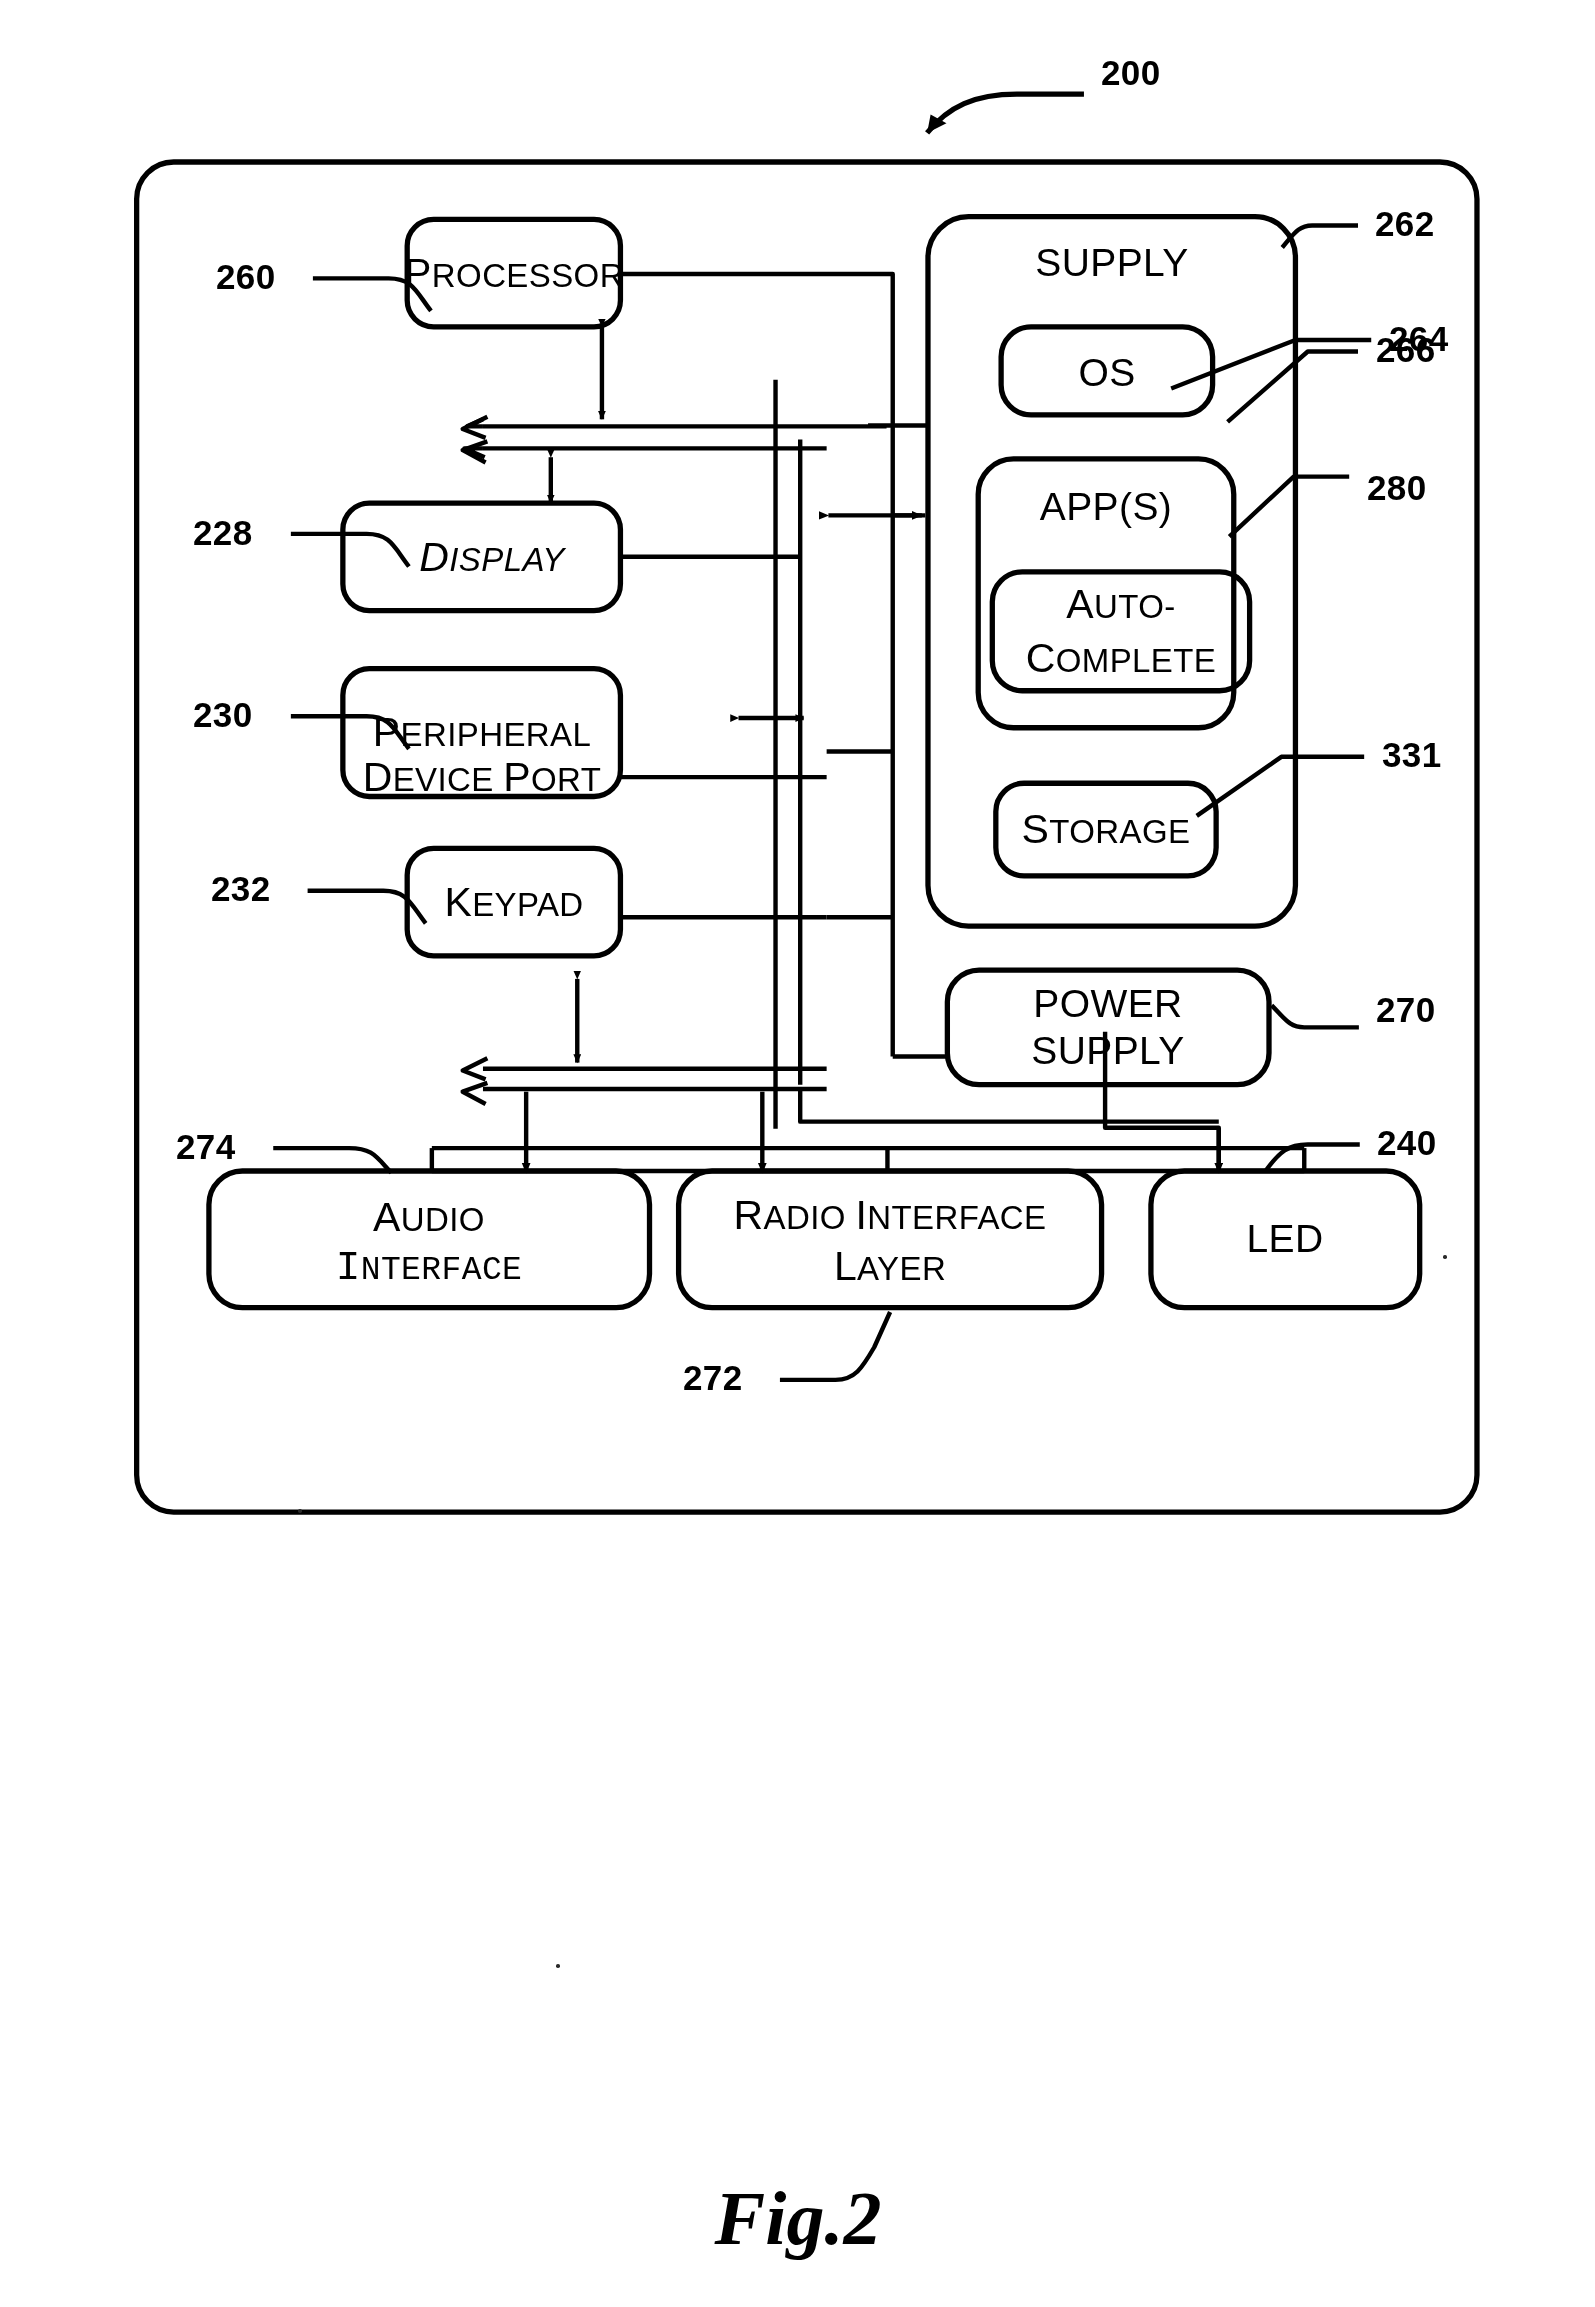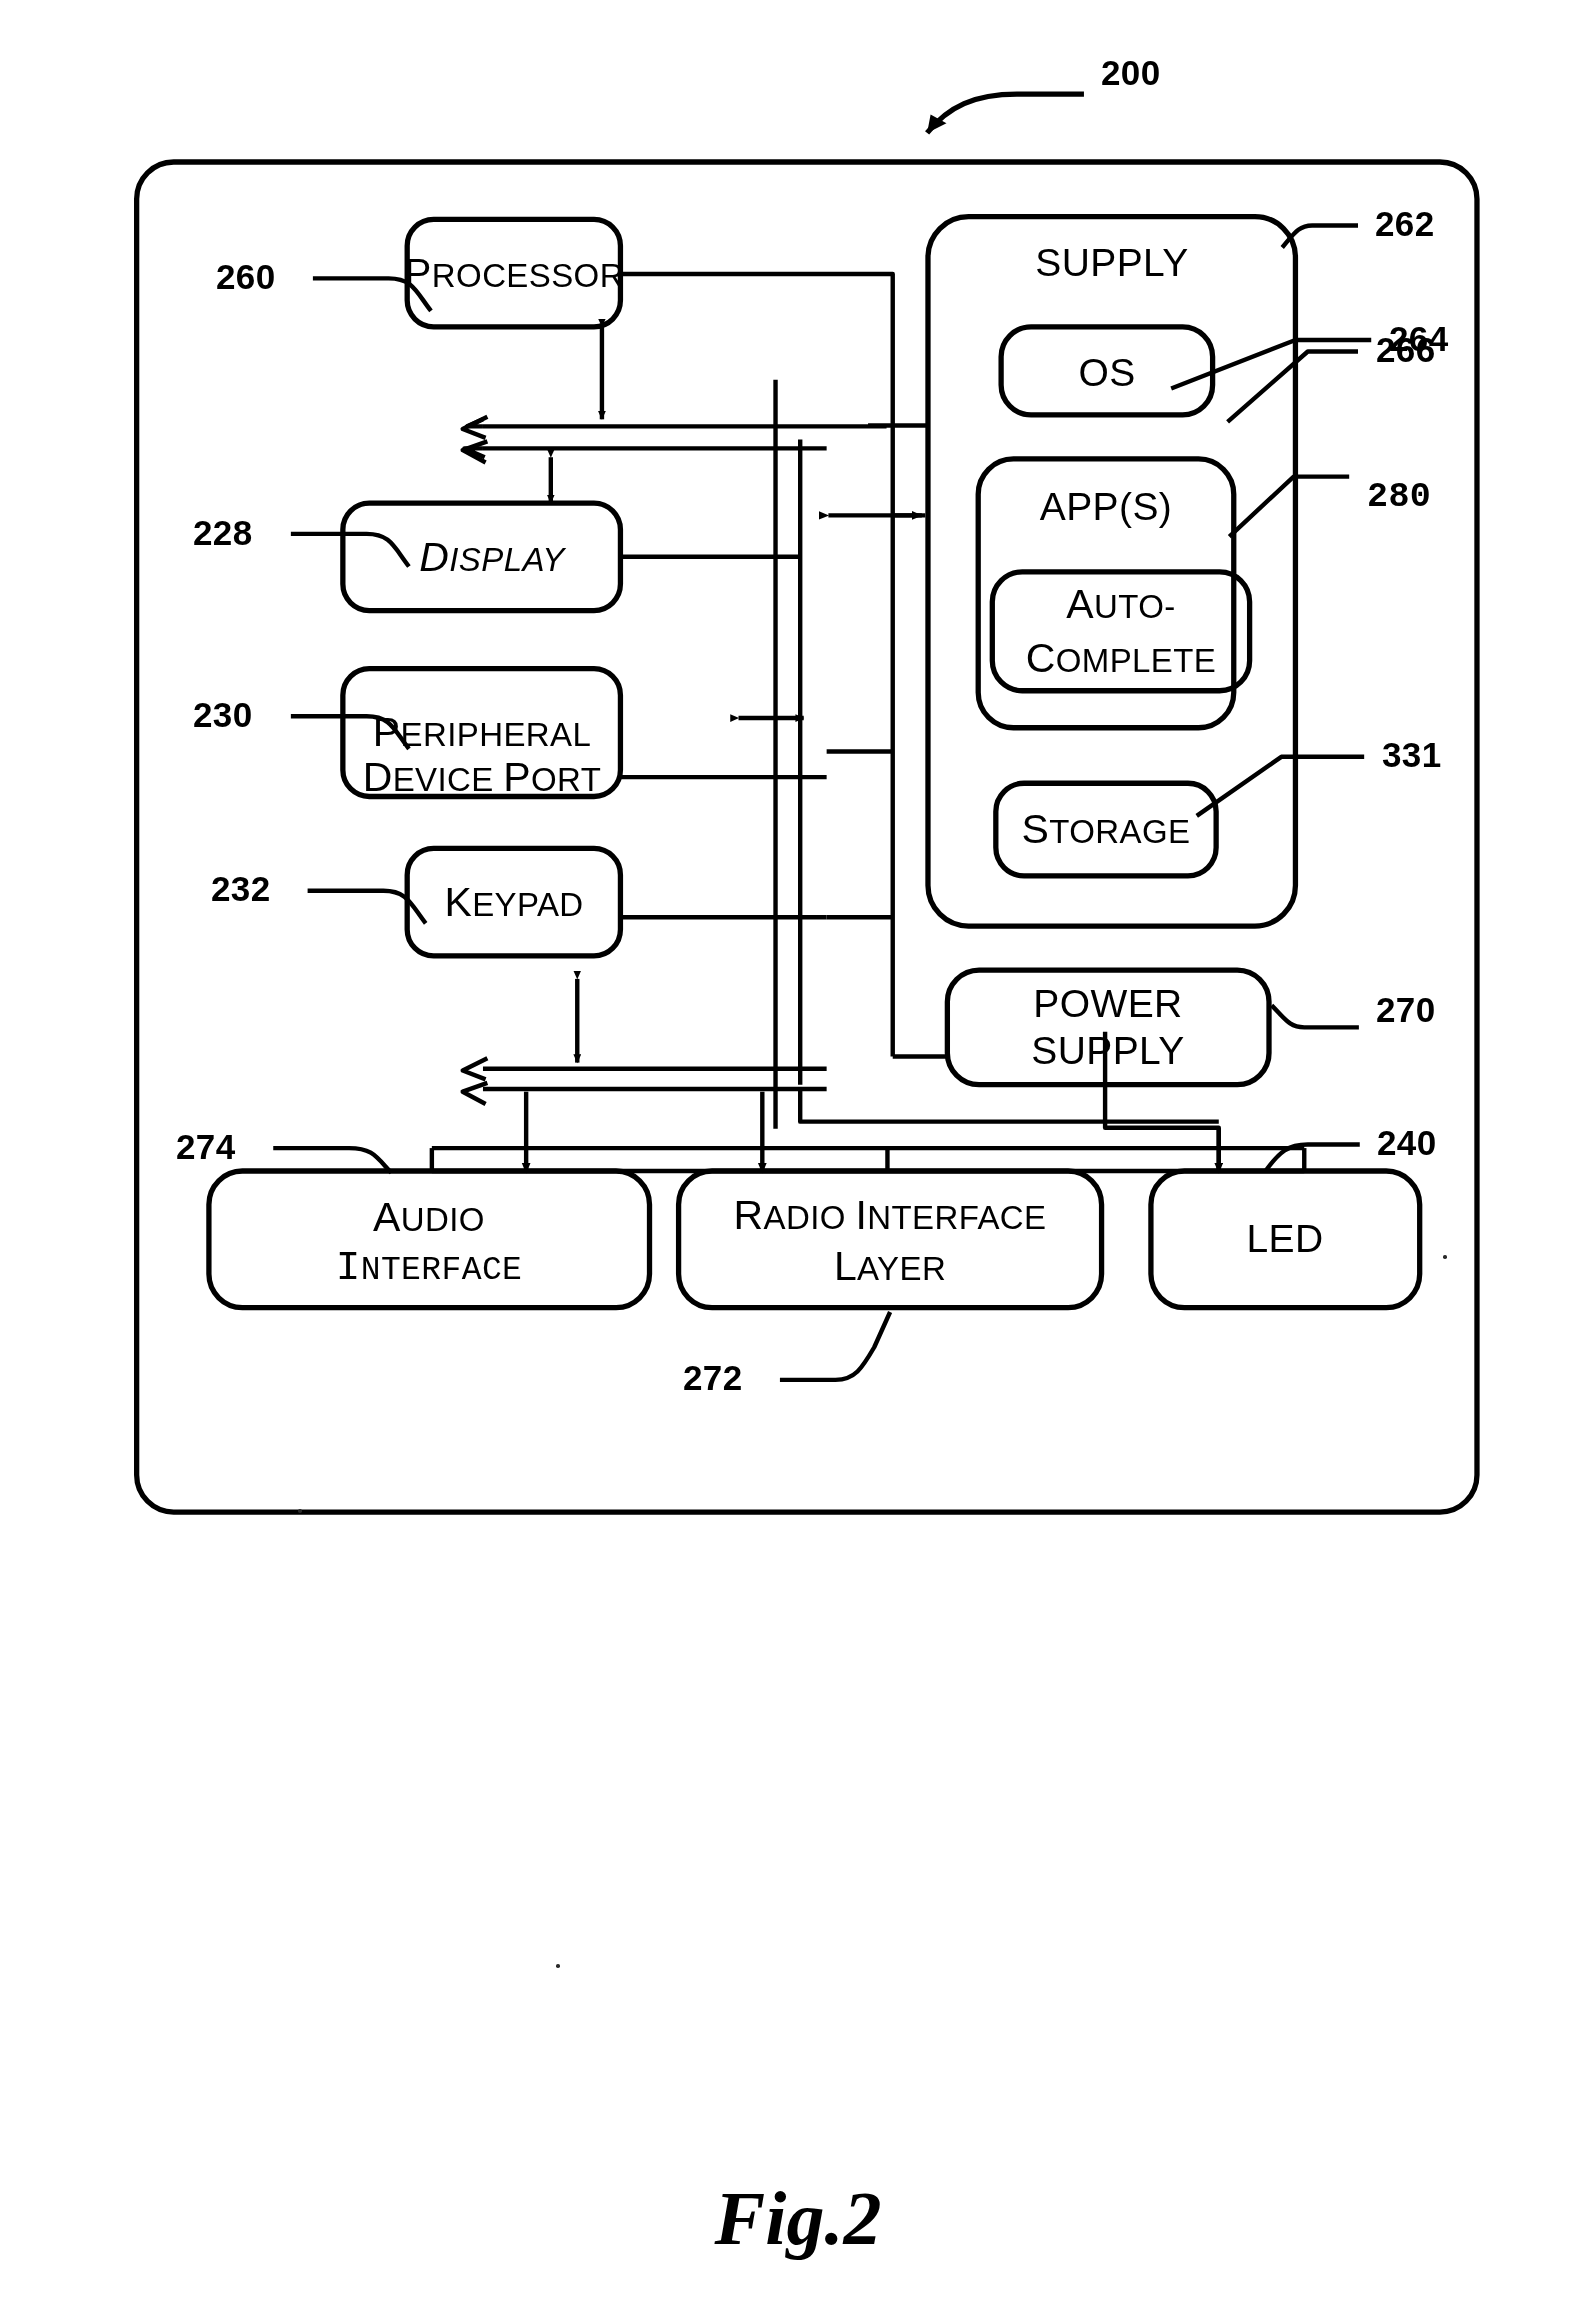--- a/index.html
+++ b/index.html
@@ -188,21 +188,21 @@
   <div class="lbl" style="left:216px; top:223px;">260</div>
   <div class="lbl" style="left:193px; top:479px;">228</div>
   <div class="lbl" style="left:193px; top:661px;">230</div>
   <div class="lbl" style="left:211px; top:835px;">232</div>
   <div class="lbl" style="left:176px; top:1093px;">274</div>
   <div class="lbl" style="left:683px; top:1324px;">272</div>
 
   <div class="lbl" style="left:1375px; top:170px;">262</div>
   <div class="lbl" style="left:1389px; top:285px;">264</div>
   <div class="lbl" style="left:1376px; top:296px;text-align:right;">266</div>
-  <div class="lbl" style="left:1367px; top:444px;font-family:Liberation Mono, monospace;">280</div>
+  <div class="lbl" style="left:1367px; top:434px;">280</div>
   <div class="lbl" style="left:1382px; top:701px;">331</div>
   <div class="lbl" style="left:1376px; top:956px;text-align:center;">270</div>
   <div class="lbl" style="left:1377px; top:1089px;">240</div>
 
   <div class="boxtext" style="left:514px; top:237px;">
     <span class="sc"><span class="c">P</span>ROCESSOR</span>
   </div>
 
   <div class="boxtext" style="left:492px; top:521px;font-style:italic;">
     <span class="sc"><span class="c">D</span>ISPLAY</span>

